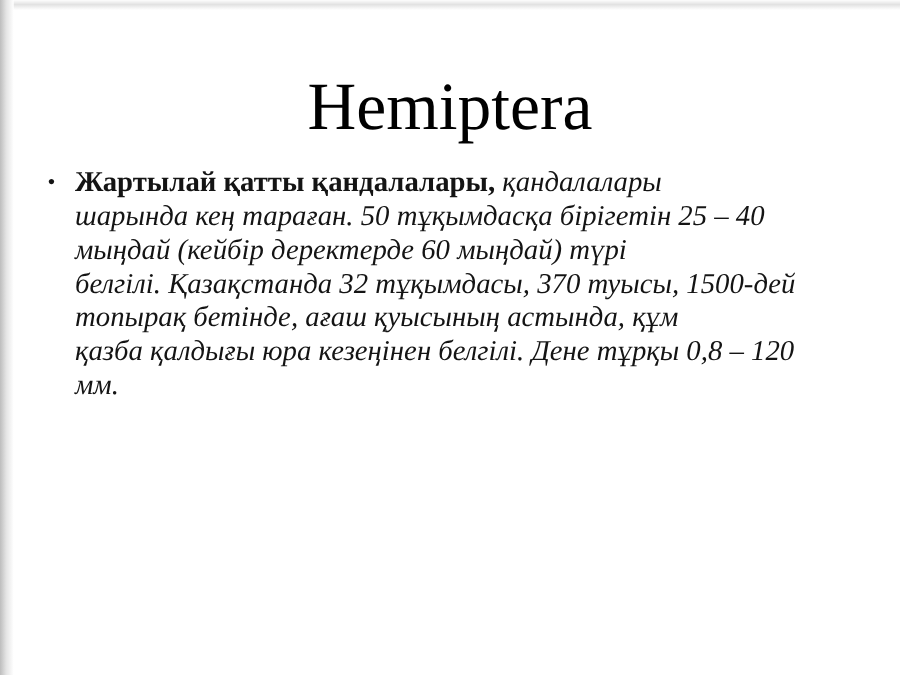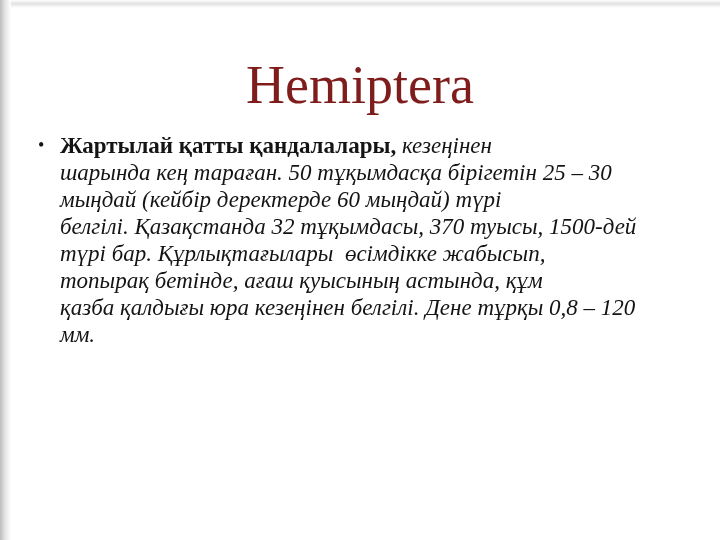--- a/index.html
+++ b/index.html
@@ -33,21 +33,21 @@
   }
   .title {
     position: absolute;
     top: 56px;
     left: 0;
     width: 100%;
     text-align: center;
     font-size: 54px;
     line-height: 1.1;
     font-weight: 400;
-    color: #7f1d1d;
+    color: #000000;
     letter-spacing: 0px;
   }
   .content {
     position: absolute;
     top: 132px;
     left: 36px;
     width: 666px;
     padding-left: 24px;
     box-sizing: border-box;
     font-size: 23px;
@@ -77,24 +77,23 @@
 <body>
 
 <div class="slide">
   <div class="edge-top"></div>
   <div class="edge-left"></div>
 
   <div class="title">Hemiptera</div>
 
   <div class="content">
     <span class="bullet-marker">•</span>
-    <div class="line"><span class="lead-bold">Жартылай қатты қандалалары,</span><span class="lead-rest"> кезеңінен</span></div>
+    <div class="line"><span class="lead-bold">Жартылай қатты қандалалары,</span><span class="lead-rest"> қандалалары</span></div>
     <div>
-        <div class="line">шарында кең тараған. 50 тұқымдасқа бірігетін 25 – 30</div>
+        <div class="line">шарында кең тараған. 50 тұқымдасқа бірігетін 25 – 40</div>
         <div class="line">мыңдай (кейбір деректерде 60 мыңдай) түрі</div>
         <div class="line">белгілі. Қазақстанда 32 тұқымдасы, 370 туысы, 1500-дей</div>
-        <div class="line">түрі бар. Құрлықтағылары  өсімдікке жабысып,</div>
         <div class="line">топырақ бетінде, ағаш қуысының астында, құм</div>
         <div class="line">қазба қалдығы юра кезеңінен белгілі. Дене тұрқы 0,8 – 120</div>
         <div class="line">мм.</div>
       </div>
   </div>
 </div>
 
 </body></html>

